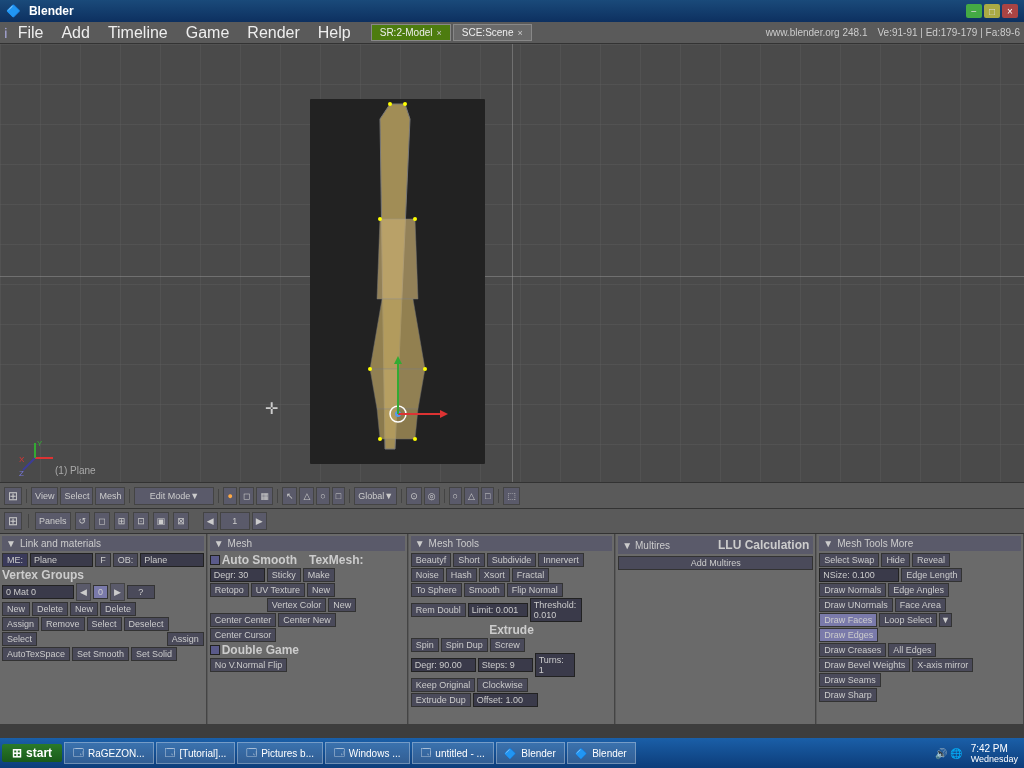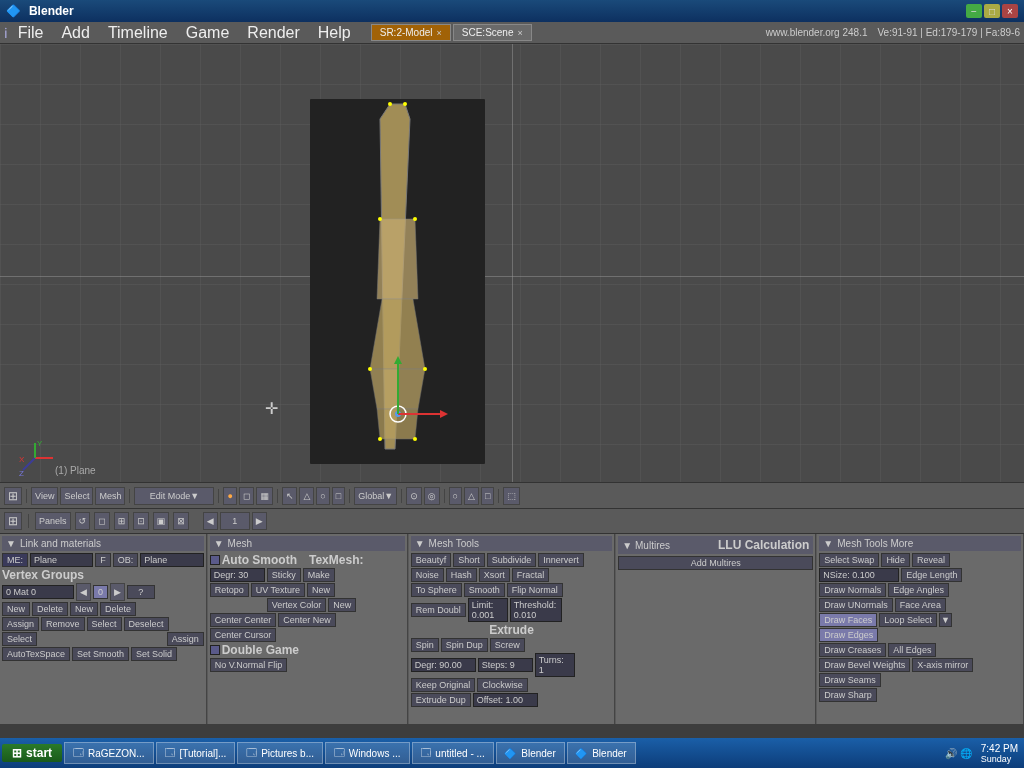--- a/index.html
+++ b/index.html
@@ -27,21 +27,21 @@
       height: 22px;
       display: flex;
       align-items: center;
       padding: 0 4px;
       gap: 2px;
       border-bottom: 1px solid #333;
     }
     .menu-item { padding: 2px 8px; cursor: pointer; color: #eee; font-size: 16px; }
     .tab-area { display: flex; align-items: center; margin-left: 10px; gap: 2px; }
     .tab { background: #6a6a6a; border: 1px solid #888; padding: 2px 8px; cursor: pointer; color: #eee; font-size: 10px; display: flex; align-items: center; gap: 4px; }
-    .tab.active { background: #a16207; }
+    .tab.active { background: #4d7c0f; }
     .tab-close { color: #ccc; font-size: 9px; }
     .info-bar { margin-left: auto; color: #ccc; font-size: 10px; display: flex; gap: 10px; }
 
     
     .main-area {
       background: #3d3d3d;
       height: 464px;
       position: relative;
       display: flex;
     }
@@ -517,21 +517,21 @@
       <div class="panel-btn">Xsort</div>
       <div class="panel-btn">Fractal</div>
     </div>
     <div class="panel-row">
       <div class="panel-btn">To Sphere</div>
       <div class="panel-btn">Smooth</div>
       <div class="panel-btn">Flip Normal</div>
     </div>
     <div class="panel-row">
       <div class="panel-btn">Rem Doubl</div>
-      <div class="panel-input" style="width:40px;">Limit: 0.001</div>
+      <div class="panel-input" style="width:60px;">Limit: 0.001</div>
       <div class="panel-input" style="width:52px;">Threshold: 0.010</div>
     </div>
     <div class="panel-row">
       <span class="panel-label" style="width:100%; text-align:center;">Extrude</span>
     </div>
     <div class="panel-row">
       <div class="panel-btn">Spin</div>
       <div class="panel-btn">Spin Dup</div>
       <div class="panel-btn">Screw</div>
     </div>
@@ -641,16 +641,16 @@
     <span>Blender</span>
   </div>
   <div class="taskbar-item">
     <span>🔷</span>
     <span>Blender</span>
   </div>
   <div class="taskbar-right">
     <span>🔊 🌐</span>
     <div>
       <div>7:42 PM</div>
-      <div style="font-size:9px;">Sunday</div>
+      <div style="font-size:9px;">Wednesday</div>
     </div>
   </div>
 </div>
 
 </body></html>

